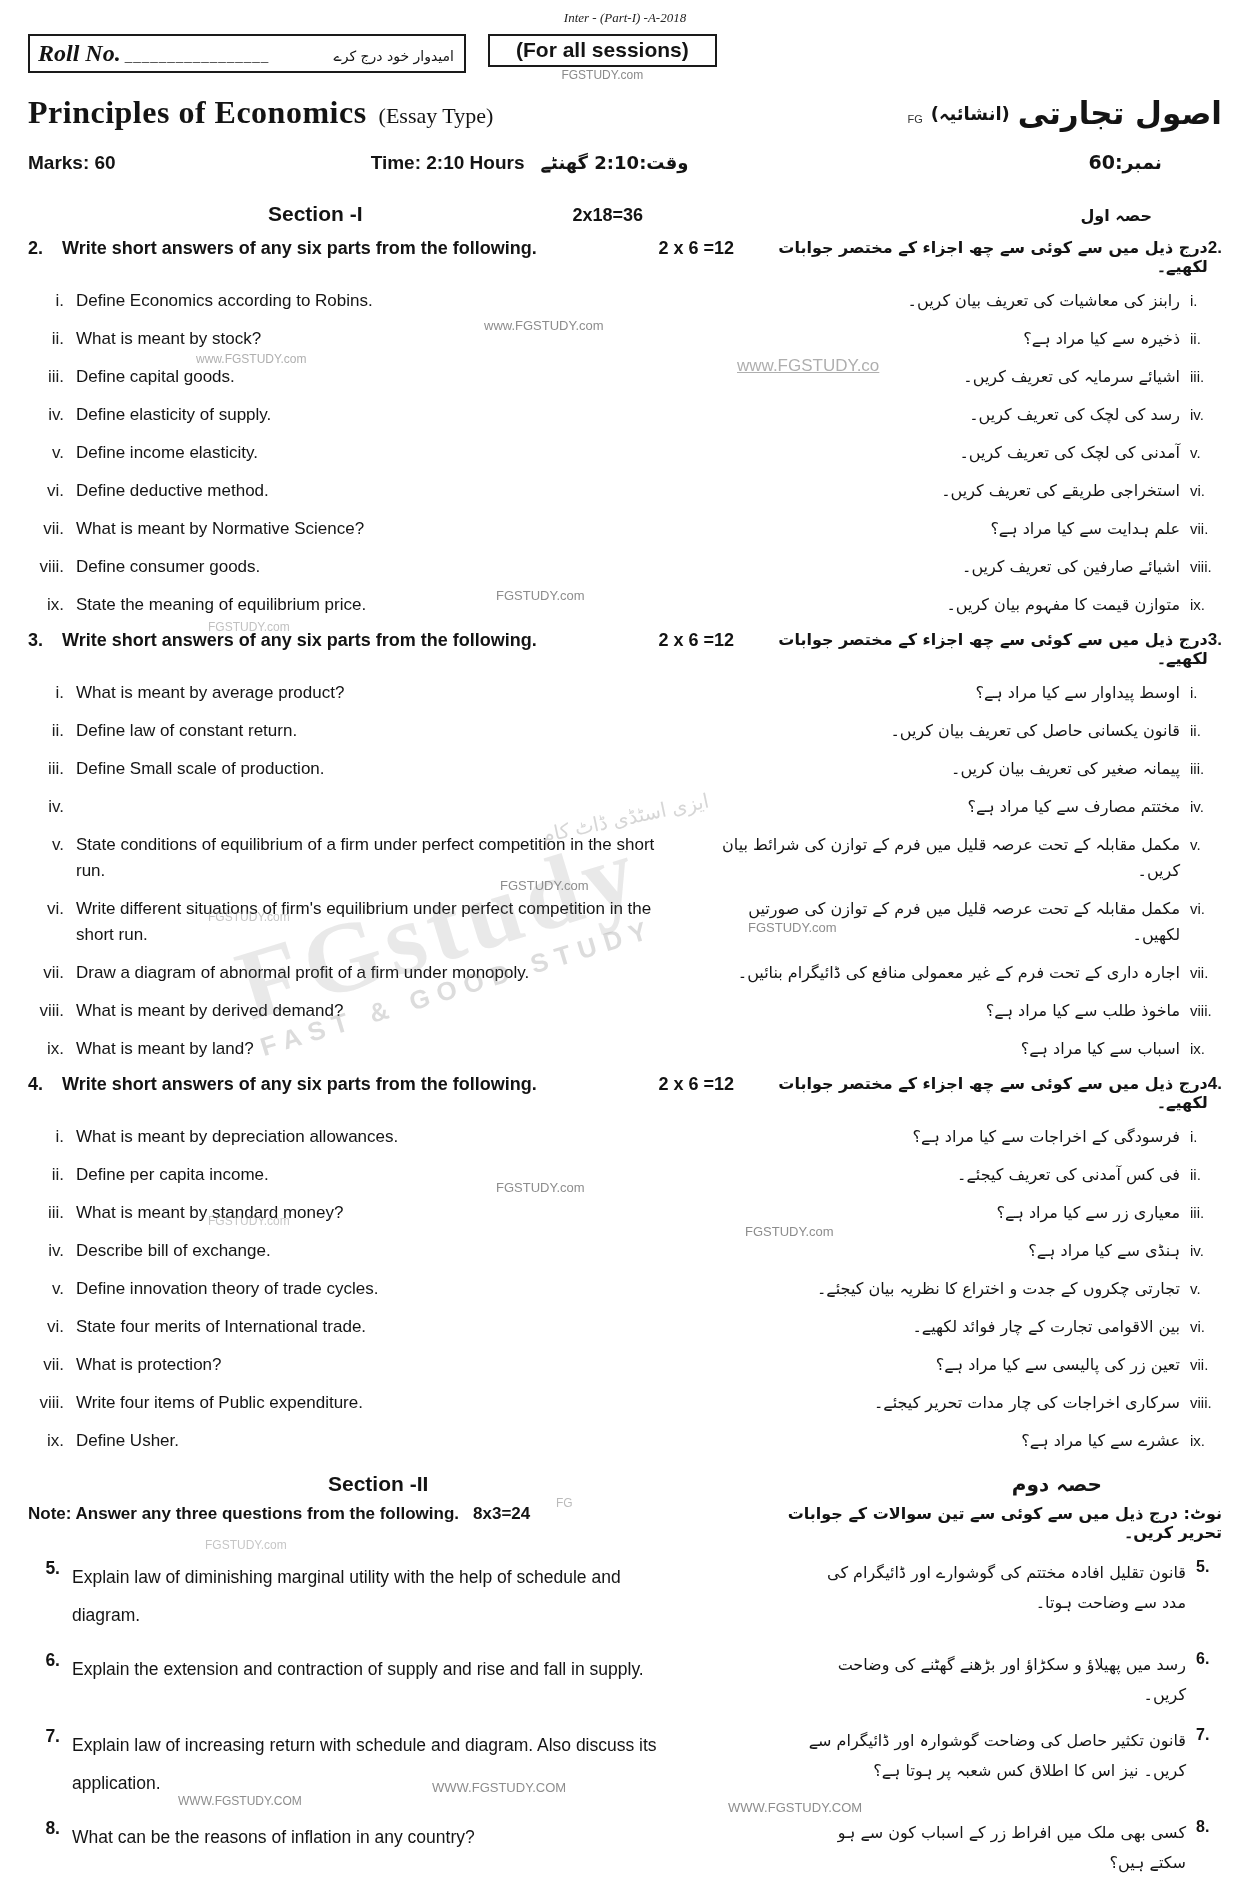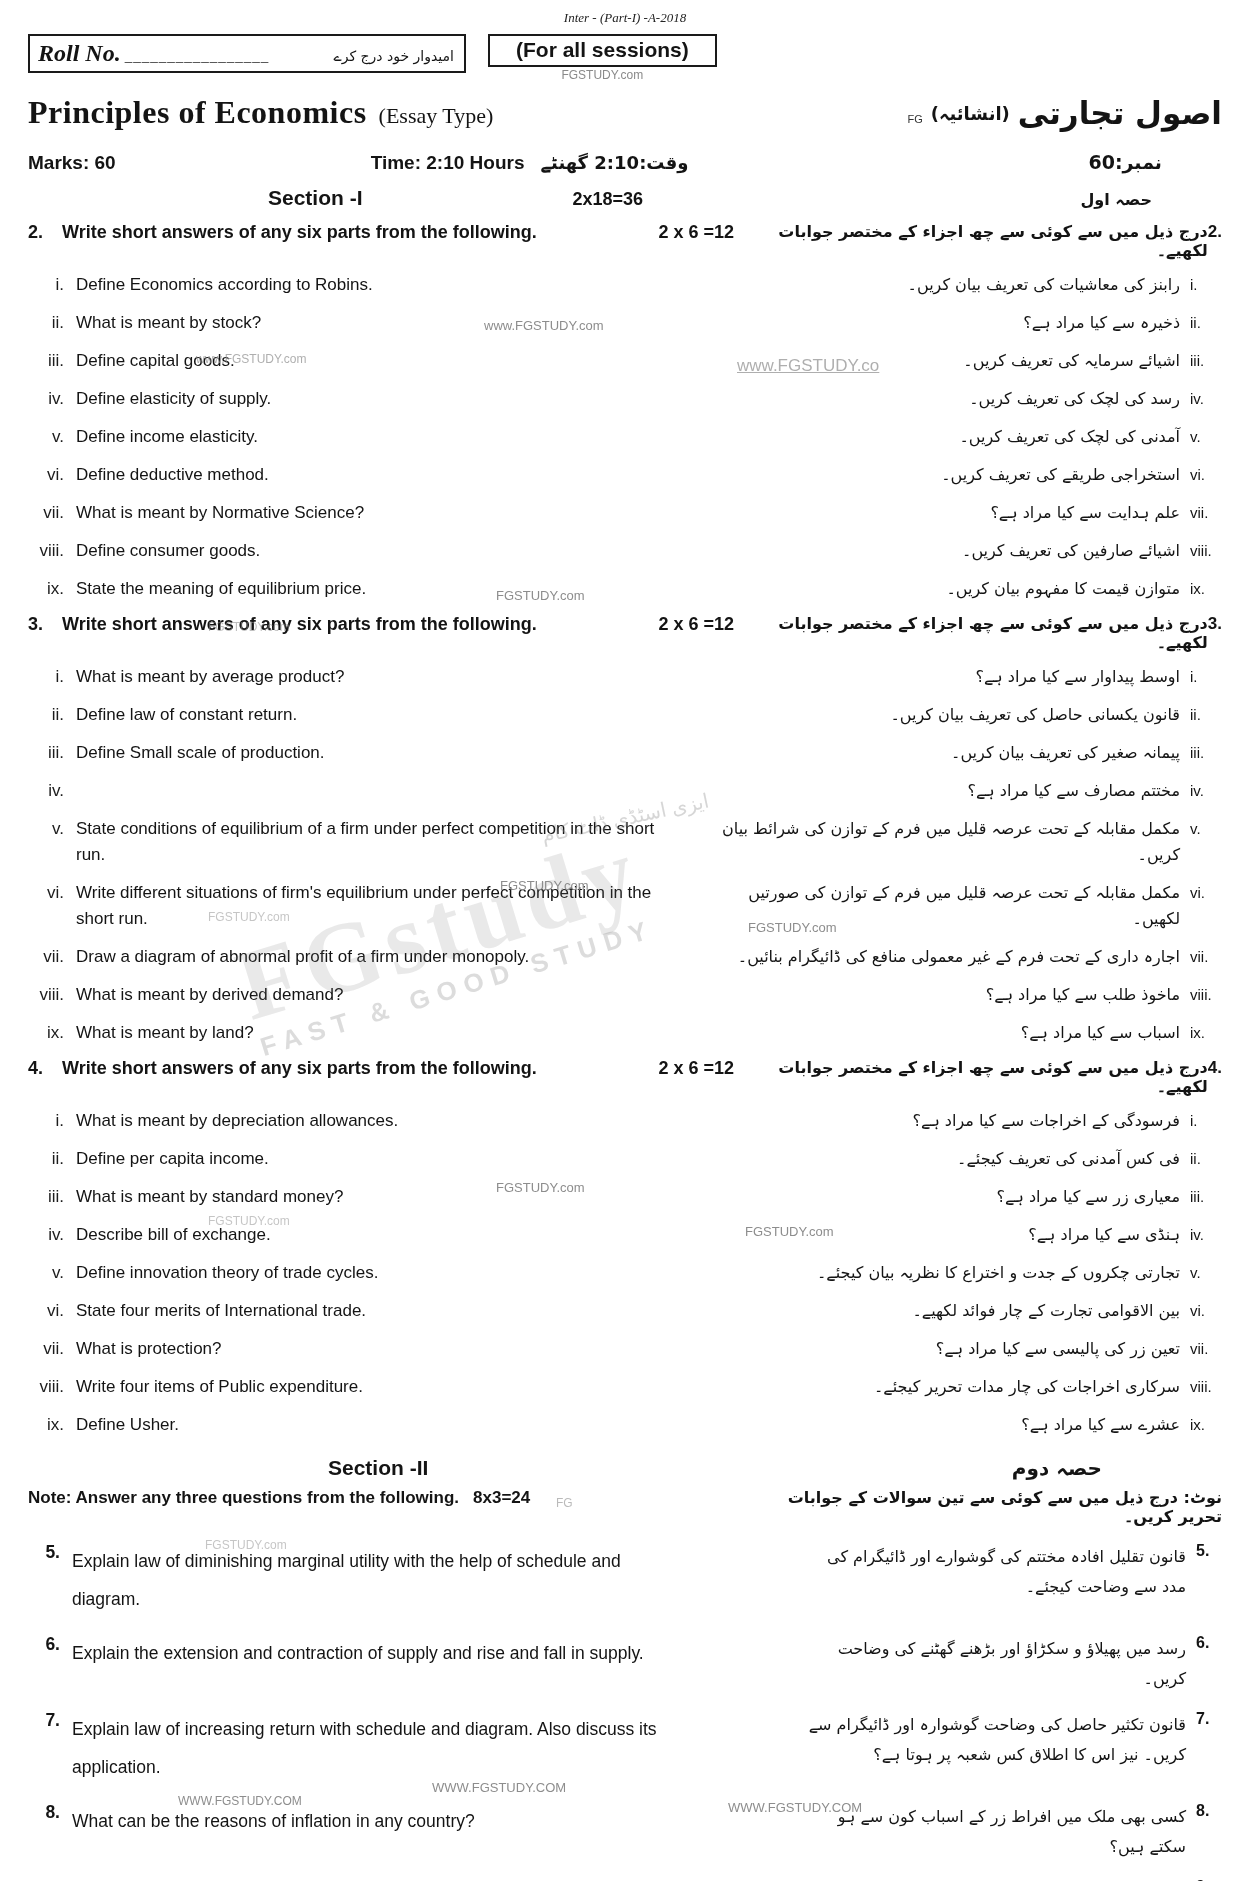--- a/index.html
+++ b/index.html
@@ -30,21 +30,21 @@
   .title-ur-wrap { margin-left:auto; display:flex; align-items:center; gap:8px; }
   .fg-tag { font-size:11px; color:#333; align-self:flex-end; padding-bottom:6px; }
   .title-ur-paren { font-size:18px; font-weight:bold; }
   .title-ur { font-size:31px; font-weight:bold; }
 
   .meta-row { display:flex; align-items:baseline; margin-top:20px; font-weight:bold; font-size:19px; }
   .meta-time { margin-left:255px; }
   .meta-time-ur { margin-left:16px; font-size:18px; }
   .meta-marks-ur { margin-left:auto; margin-right:60px; font-size:19px; }
 
-  .section-row { display:flex; align-items:baseline; margin-top:12px; font-weight:bold;justify-content:center; }
+  .section-row { display:flex; align-items:baseline; margin-top:28px; font-weight:bold;justify-content:center; }
   .sec1-label { margin-left:240px; font-size:21px; }
   .sec1-total { margin-left:210px; font-size:18px; }
   .sec1-ur { margin-left:auto; margin-right:70px; font-size:16px; }
 
   .q-head { display:flex; margin-top:12px; font-weight:bold; }
   .qh-left { width:712px; display:flex; align-items:baseline; }
   .qh-num { width:34px; font-size:18px; }
   .qh-text { flex:1; font-size:18px; }
   .qh-marks { white-space:nowrap; font-size:18px; padding-right:6px; }
   .qh-ur { flex:1; display:flex; justify-content:flex-end; align-items:baseline; }
@@ -418,21 +418,21 @@
     <span class="note-ur">
       <span class="urtext urdu">نوٹ: درج ذیل میں سے کوئی سے تین سوالات کے جوابات تحریر کریں۔</span>
     </span>
   </div>
 
   <div>
   <div class="e-row">
     <span class="e-num">5.</span>
     <span class="e-en">Explain law of diminishing marginal utility with the help of schedule and diagram.</span>
     <span class="e-ur">
-      <span class="urtext urdu">قانون تقلیل افادہ مختتم کی گوشوارے اور ڈائیگرام کی مدد سے وضاحت کیجئے۔</span>
+      <span class="urtext urdu">قانون تقلیل افادہ مختتم کی گوشوارے اور ڈائیگرام کی مدد سے وضاحت ہوتا۔</span>
       <span class="e-un">5.</span>
     </span>
   </div>
 
   <div class="e-row">
     <span class="e-num">6.</span>
     <span class="e-en">Explain the extension and contraction of supply and rise and fall in supply.</span>
     <span class="e-ur">
       <span class="urtext urdu">رسد میں پھیلاؤ و سکڑاؤ اور بڑھنے گھٹنے کی وضاحت کریں۔</span>
       <span class="e-un">6.</span>

